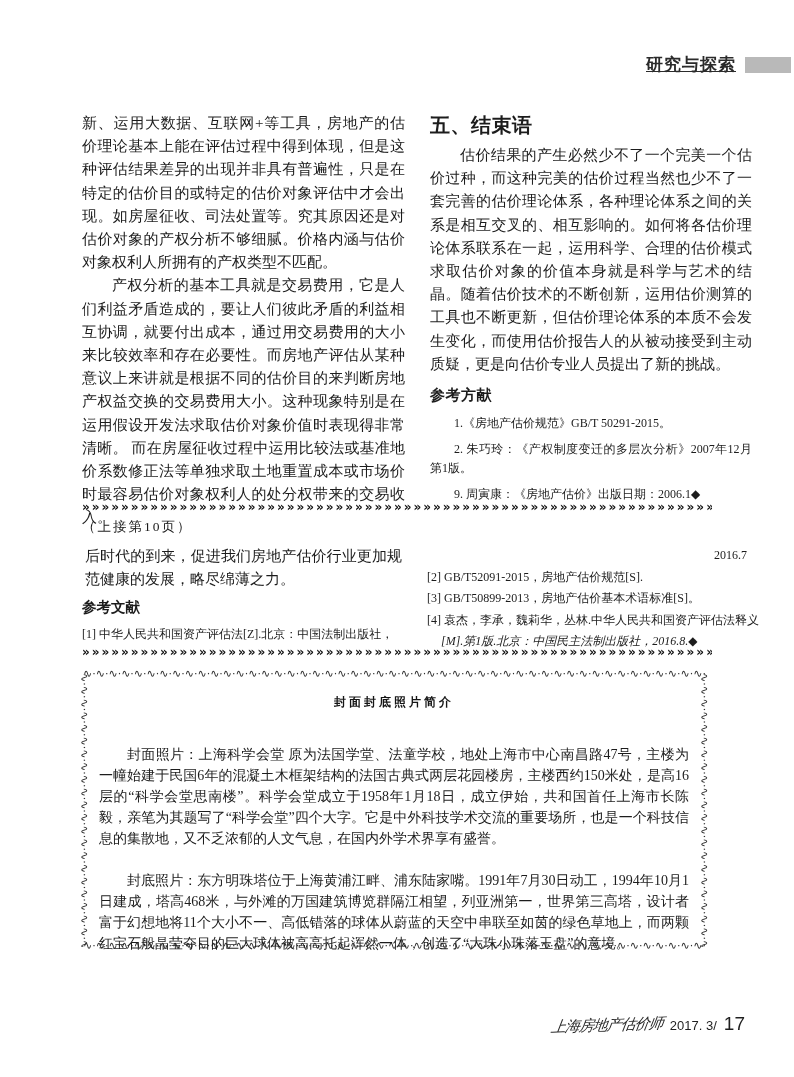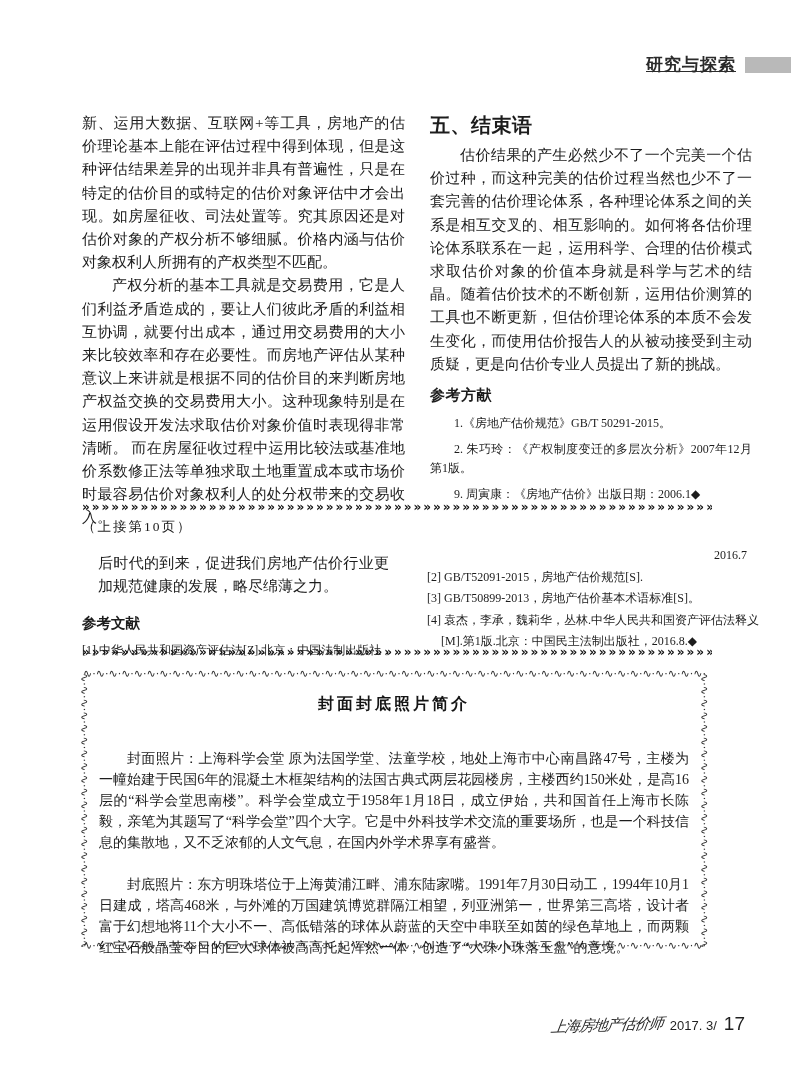--- a/index.html
+++ b/index.html
@@ -35,43 +35,43 @@
     position:absolute;left:82px;width:630px;height:15px;overflow:hidden;white-space:nowrap;
     font-family:"DejaVu Sans",sans-serif;font-weight:bold;font-size:12px;
     letter-spacing:2px;color:#121212;line-height:14px;
   }
   #sep1{top:500px;}
   #sep2{top:645px;}
   
   .continued{position:absolute;left:82px;top:518px;width:670px;display:flex;gap:22px;}
   .cont-left{width:323px;}
   .cont-label{font-size:13.5px;letter-spacing:2px;margin:0 0 9px 0;}
-  .cont-text{margin:16px;font-size:15px;line-height:23px;text-align:justify;}
+  .cont-text{margin:3px;font-size:15px;line-height:23px;text-align:justify;}
   .cont-ref-heading{
     font-family:"Liberation Sans","DejaVu Sans",sans-serif;
     font-weight:bold;font-size:14.5px;margin:7px 0 8px 0;
   }
   .cont-ref{font-size:12px;line-height:19px;margin-top:8px;}
   .cont-right{width:320px;margin-top:27px;font-size:12px;line-height:21.5px;}
   .cont-right .ref-line{white-space:nowrap;}
   .cont-right .ref-line:nth-child(1){padding-left:27px;text-align:right;}
-  .cont-right .ref-line:nth-child(5){padding-left:14px;}
+  .cont-right .ref-line:nth-child(5){padding-left:14px;font-style:italic;}
   
   .photo-box{position:absolute;left:78px;top:668px;width:632px;height:284px;}
   .pb-edge{
     position:absolute;overflow:hidden;white-space:nowrap;color:#2f2f2f;
     font-family:"DejaVu Sans",sans-serif;font-size:11px;line-height:12px;letter-spacing:0;
   }
   .pb-top{top:0;left:5px;right:5px;height:12px;}
   .pb-bottom{bottom:0;left:5px;right:5px;height:12px;}
   .pb-left{left:0;top:5px;bottom:5px;width:12px;writing-mode:vertical-rl;}
   .pb-right{right:0;top:5px;bottom:5px;width:12px;writing-mode:vertical-rl;}
   .pb-inner{position:absolute;left:21px;right:21px;top:12px;bottom:12px;}
   .pb-title{
-    text-align:center;font-size:16px;font-weight:bold;letter-spacing:3px;margin:14px 0 0 0;
+    text-align:center;font-size:12px;font-weight:bold;letter-spacing:3px;margin:14px 0 0 0;
     font-family:"Liberation Sans","DejaVu Sans",sans-serif;color:#151515;
   }
   .pb-para{margin:0;font-size:14px;line-height:21px;text-align:justify;text-indent:2em;}
   .pb-para.first{margin-top:33px;}
   .pb-para.second{margin-top:21px;}
   .pb-label{font-weight:normal;font-family:"Liberation Sans","DejaVu Sans",sans-serif;}
   
   .footer{position:absolute;top:1013px;right:49px;display:flex;align-items:baseline;gap:7px;}
   .journal-logo{
     font-family:"DejaVu Serif",serif;font-style:italic;font-size:15px;color:#2a2a2a;

